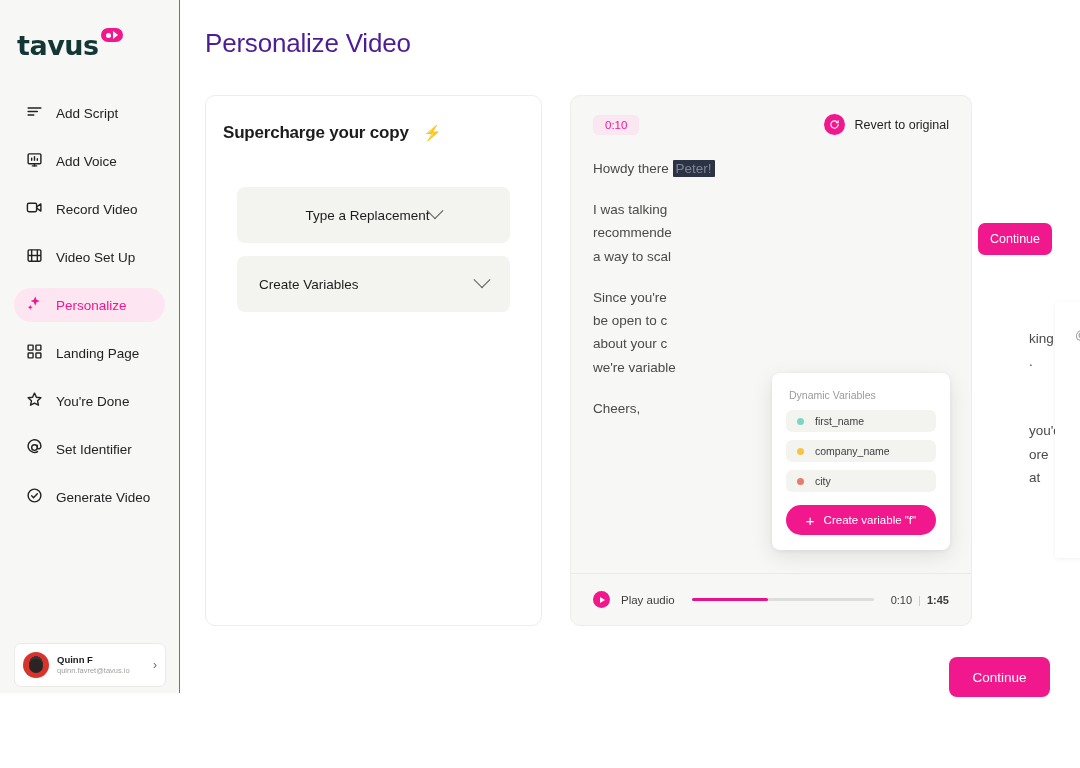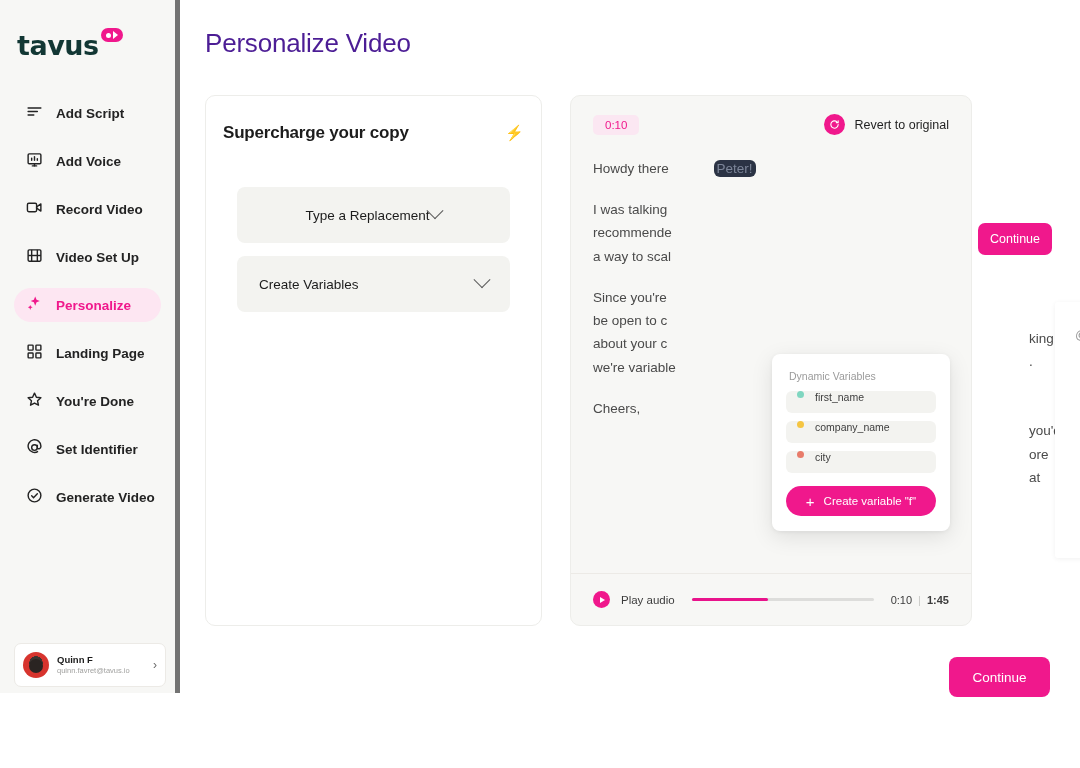--- a/index.html
+++ b/index.html
@@ -8,21 +8,21 @@
     font-family: "Liberation Sans", sans-serif;
     background: #ffffff;
     overflow: hidden;
   }
   #app { position: relative; width: 1080px; height: 768px; display: flex; }
 
   
   .sidebar {
     width: 180px; height: 693px;
     background: #f7f7f5;
-    border-right: 5px solid #737373;
+    border-right: 1px solid #737373;
     position: relative;
     flex: 0 0 180px;
   }
   .logo-wrap {
     display: flex; align-items: flex-start;
     padding: 32px 0 0 17px;
     height: 70px;
   }
   .logo-text {
     font-size: 27px; font-weight: 700; letter-spacing: -0.5px;
@@ -39,21 +39,21 @@
     width: 5px; height: 5px; border-radius: 50%; background: #fff;
     margin-right: 2px;
   }
   .logo-badge .b-tri {
     width: 0; height: 0;
     border-left: 5px solid #fff;
     border-top: 4px solid transparent;
     border-bottom: 4px solid transparent;
   }
 
-  .nav { margin-top: 26px; font-weight: bold; }
+  .nav { margin-top: 26px; }
   .nav-item {
     display: flex; align-items: center; gap: 13px;
     height: 34px; margin: 0 14px 14px 14px;
     padding: 0 12px; border-radius: 17px;
     color: #232323; font-size: 13.5px;
     cursor: pointer; user-select: none;
   }
   .nav-item.active { background: #fde6f2; color: #f0188c; }
   .nav-item svg { flex: 0 0 17px; }
   .nav-label { white-space: nowrap; }
@@ -87,21 +87,21 @@
     letter-spacing: -0.2px; margin-bottom: 36px;
   }
   .panels { display: flex; gap: 28px; align-items: flex-start; }
 
   .card {
     background: #fff; border: 1px solid #ededea; border-radius: 10px;
   }
   .left-card { width: 337px; height: 531px; padding: 22px 17px 0 17px; }
   .left-title {
     font-size: 17px; color: #1c1c1c; font-weight: 700; letter-spacing: -0.2px;
-    margin: 5px 0 0 0; display: flex; align-items: center; gap: 0; justify-content: space-between;
+    margin: 5px 0 0 0; display: flex; align-items: center; gap: 15px;
   }
   .bolt { font-size: 15px; }
   .accordion {
     margin: 0 14px; background: #f3f3f0; border-radius: 8px;
     height: 56px; display: flex; align-items: center; justify-content: space-between;
     padding: 0 22px; cursor: pointer;
   }
   .acc-1 { margin-top: 44px; justify-content: center; }
   .acc-2 { margin-top: 13px; }
   .acc-label { font-size: 13.5px; color: #1c1c1c; }
@@ -122,21 +122,21 @@
   .revert { display: flex; align-items: center; gap: 10px; cursor: pointer; }
   .revert-ico {
     width: 21px; height: 21px; border-radius: 50%; background: #f0188c;
     display:flex; align-items:center; justify-content:center;
   }
   .revert-label { font-size: 12.5px; color: #1f1f1f; }
 
   .script { padding: 22px 22px 0 22px; font-size: 13.5px; color: #4a4a4a; line-height: 1.72; }
   .script p { margin-bottom: 18px; }
   .hl-name {
-    background: #2b3344; color: #7c8598; padding: 1px 3px; border-radius: 6px; margin-left: 41px;
+    background: #2b3344; color: #7c8598; padding: 1px 3px; border-radius: 1px;
   }
 
   
   .player {
     position: absolute; left: 0; right: 0; bottom: 0; height: 52px;
     display: flex; align-items: center; padding: 0 22px; gap: 11px;
     border-top: 1px solid #eceae6;
   }
   .play-btn {
     width: 17px; height: 17px; border-radius: 50%; background: #f0188c;
@@ -158,28 +158,28 @@
   .mention-overlay {
     position: absolute; left: 484px; top: 206px; width: 297px; height: 256px;
     background: #fff; border-radius: 3px;
     box-shadow: 0 1px 5px rgba(0,0,0,0.06);
     z-index: 20;
   }
   .mention-input {
     font-size: 13.5px; color: #9a9a9a; padding: 25px 0 0 20px;
   }
   .var-popup {
-    position: absolute; left: 201px; top: 258px; width: 178px;
+    position: absolute; left: 201px; top: 277px; width: 178px;
     background: #fff; border-radius: 8px; z-index: 30;
     box-shadow: 0 6px 22px rgba(0,0,0,0.10), 0 1px 4px rgba(0,0,0,0.06);
     padding: 16px 14px 15px 14px;
   }
   .var-title { font-size: 10.5px; color: #9b9b9b; margin: 0 0 9px 3px; }
   .var-item {
-    display: flex; gap: 11px;
+    display: flex; align-items: center; gap: 11px;
     background: #f3f3f0; border-radius: 6px; height: 22px;
     padding: 0 11px; margin-bottom: 8px; cursor: pointer;
   }
   .var-dot { width: 7px; height: 7px; border-radius: 50%; flex:0 0 7px; }
   .var-name { font-size: 10.5px; color: #3d3d3d; }
   .create-var {
     margin-top: 13px; height: 30px; background: #f0188c; border-radius: 15px;
     display: flex; align-items: center; justify-content: center; gap: 9px;
     color: #fff; font-size: 11.5px; cursor: pointer;
   }

